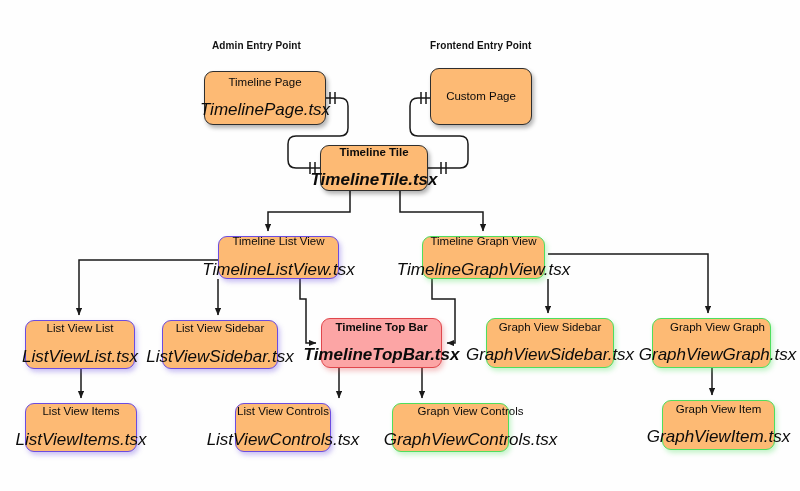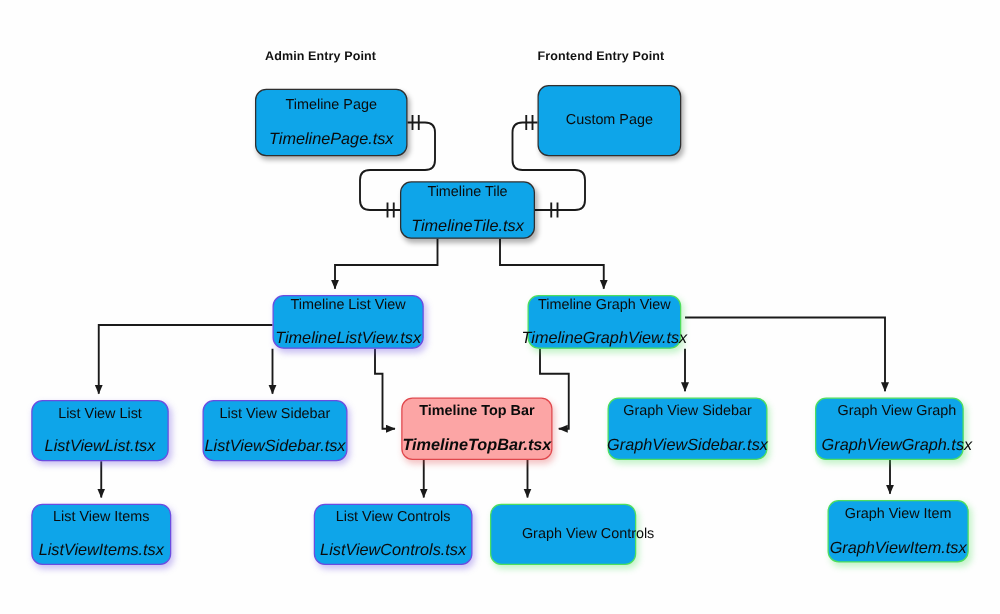--- a/index.html
+++ b/index.html
@@ -11,28 +11,28 @@
   #canvas{position:absolute;inset:0;width:800px;height:491px;}
   #edges{position:absolute;left:0;top:0;width:800px;height:491px;pointer-events:none;}
 
   .grp-label{
     position:absolute;font-size:10px;font-weight:bold;color:#111;
     text-align:center;white-space:nowrap;letter-spacing:.1px;
   }
 
   .node{
     position:absolute;box-sizing:border-box;
-    border-radius:9px;background:#0ea5e9;
+    border-radius:9px;background:#fdba74;
     display:flex;flex-direction:column;align-items:center;justify-content:center;
     text-align:center;line-height:1.18;
     border:1.4px solid #2b2b2b;
     box-shadow:2px 3px 4px rgba(0,0,0,.30);
   }
   .node .t1{font-size:11.5px;color:#0b0b0b;white-space:nowrap;}
-  .node .t2{font-size:13px;color:#0b0b0b;font-style:italic;white-space:nowrap;margin-top:11px;}
+  .node .t2{font-size:17px;color:#0b0b0b;font-style:italic;white-space:nowrap;margin-top:11px;}
 
   .node.purple{border-color:#6b4ce0;box-shadow:2px 3px 5px rgba(107,76,224,.35);}
   .node.green{border-color:#4ede5e;box-shadow:2px 3px 5px rgba(78,222,94,.33);}
   .node.red{border-color:#e0474c;background:#fca5a5;box-shadow:2px 3px 5px rgba(224,71,76,.32);font-weight:bold;}
   .node.plain{border-color:#2f2f2f;}
 </style>
 </head>
 <body>
 
 <div id="canvas">
@@ -93,24 +93,24 @@
 
   <div id="labels">
       <div class="grp-label" style="left: 212px; top: 40px;">Admin Entry Point</div>
       <div class="grp-label" style="left: 430px; top: 40px;">Frontend Entry Point</div>
     </div>
   <div id="nodes">
       <div class="node plain" style="left: 204px; top: 71px; width: 122px; height: 54px;">
         <div class="t1">Timeline Page</div>
         <div class="t2">TimelinePage.tsx</div>
       </div>
-      <div class="node plain" style="left: 430px; top: 68px; width: 115px; height: 57px;">
+      <div class="node plain" style="left: 430px; top: 68px; width: 102px; height: 57px;">
         <div class="t1">Custom Page</div>
       </div>
-      <div class="node plain" style="left: 320px; top: 145px; width: 108px; height: 46px;">
+      <div class="node plain" style="left: 320px; top: 145px; width: 108px; height: 46px; font-weight: bold;">
         <div class="t1">Timeline Tile</div>
         <div class="t2">TimelineTile.tsx</div>
       </div>
       <div class="node purple" style="left: 218px; top: 236px; width: 121px; height: 43px;">
         <div class="t1">Timeline List View</div>
         <div class="t2">TimelineListView.tsx</div>
       </div>
       <div class="node green" style="left: 422px; top: 236px; width: 123px; height: 43px;">
         <div class="t1">Timeline Graph View</div>
         <div class="t2">TimelineGraphView.tsx</div>
@@ -132,26 +132,27 @@
         <div class="t2">GraphViewSidebar.tsx</div>
       </div>
       <div class="node green" style="left: 652px; top: 318px; width: 119px; height: 50px; padding-left: 12px;">
         <div class="t1">Graph View Graph</div>
         <div class="t2">GraphViewGraph.tsx</div>
       </div>
       <div class="node purple" style="left: 25px; top: 403px; width: 112px; height: 49px;">
         <div class="t1">List View Items</div>
         <div class="t2">ListViewItems.tsx</div>
       </div>
-      <div class="node purple" style="left: 251px; top: 403px; width: 127px; height: 49px;">
+      <div class="node purple" style="left: 235px; top: 403px; width: 96px; height: 49px;">
         <div class="t1">List View Controls</div>
         <div class="t2">ListViewControls.tsx</div>
       </div>
       <div class="node green" style="left: 392px; top: 403px; width: 117px; height: 49px; padding-left: 40px;">
         <div class="t1">Graph View Controls</div>
+        <div class="t2">GraphViewControls.tsx</div>
       </div>
       <div class="node green" style="left: 662px; top: 400px; width: 113px; height: 50px;">
         <div class="t1">Graph View Item</div>
         <div class="t2">GraphViewItem.tsx</div>
       </div>
     </div>
 
 </div>
 
 </body></html>

